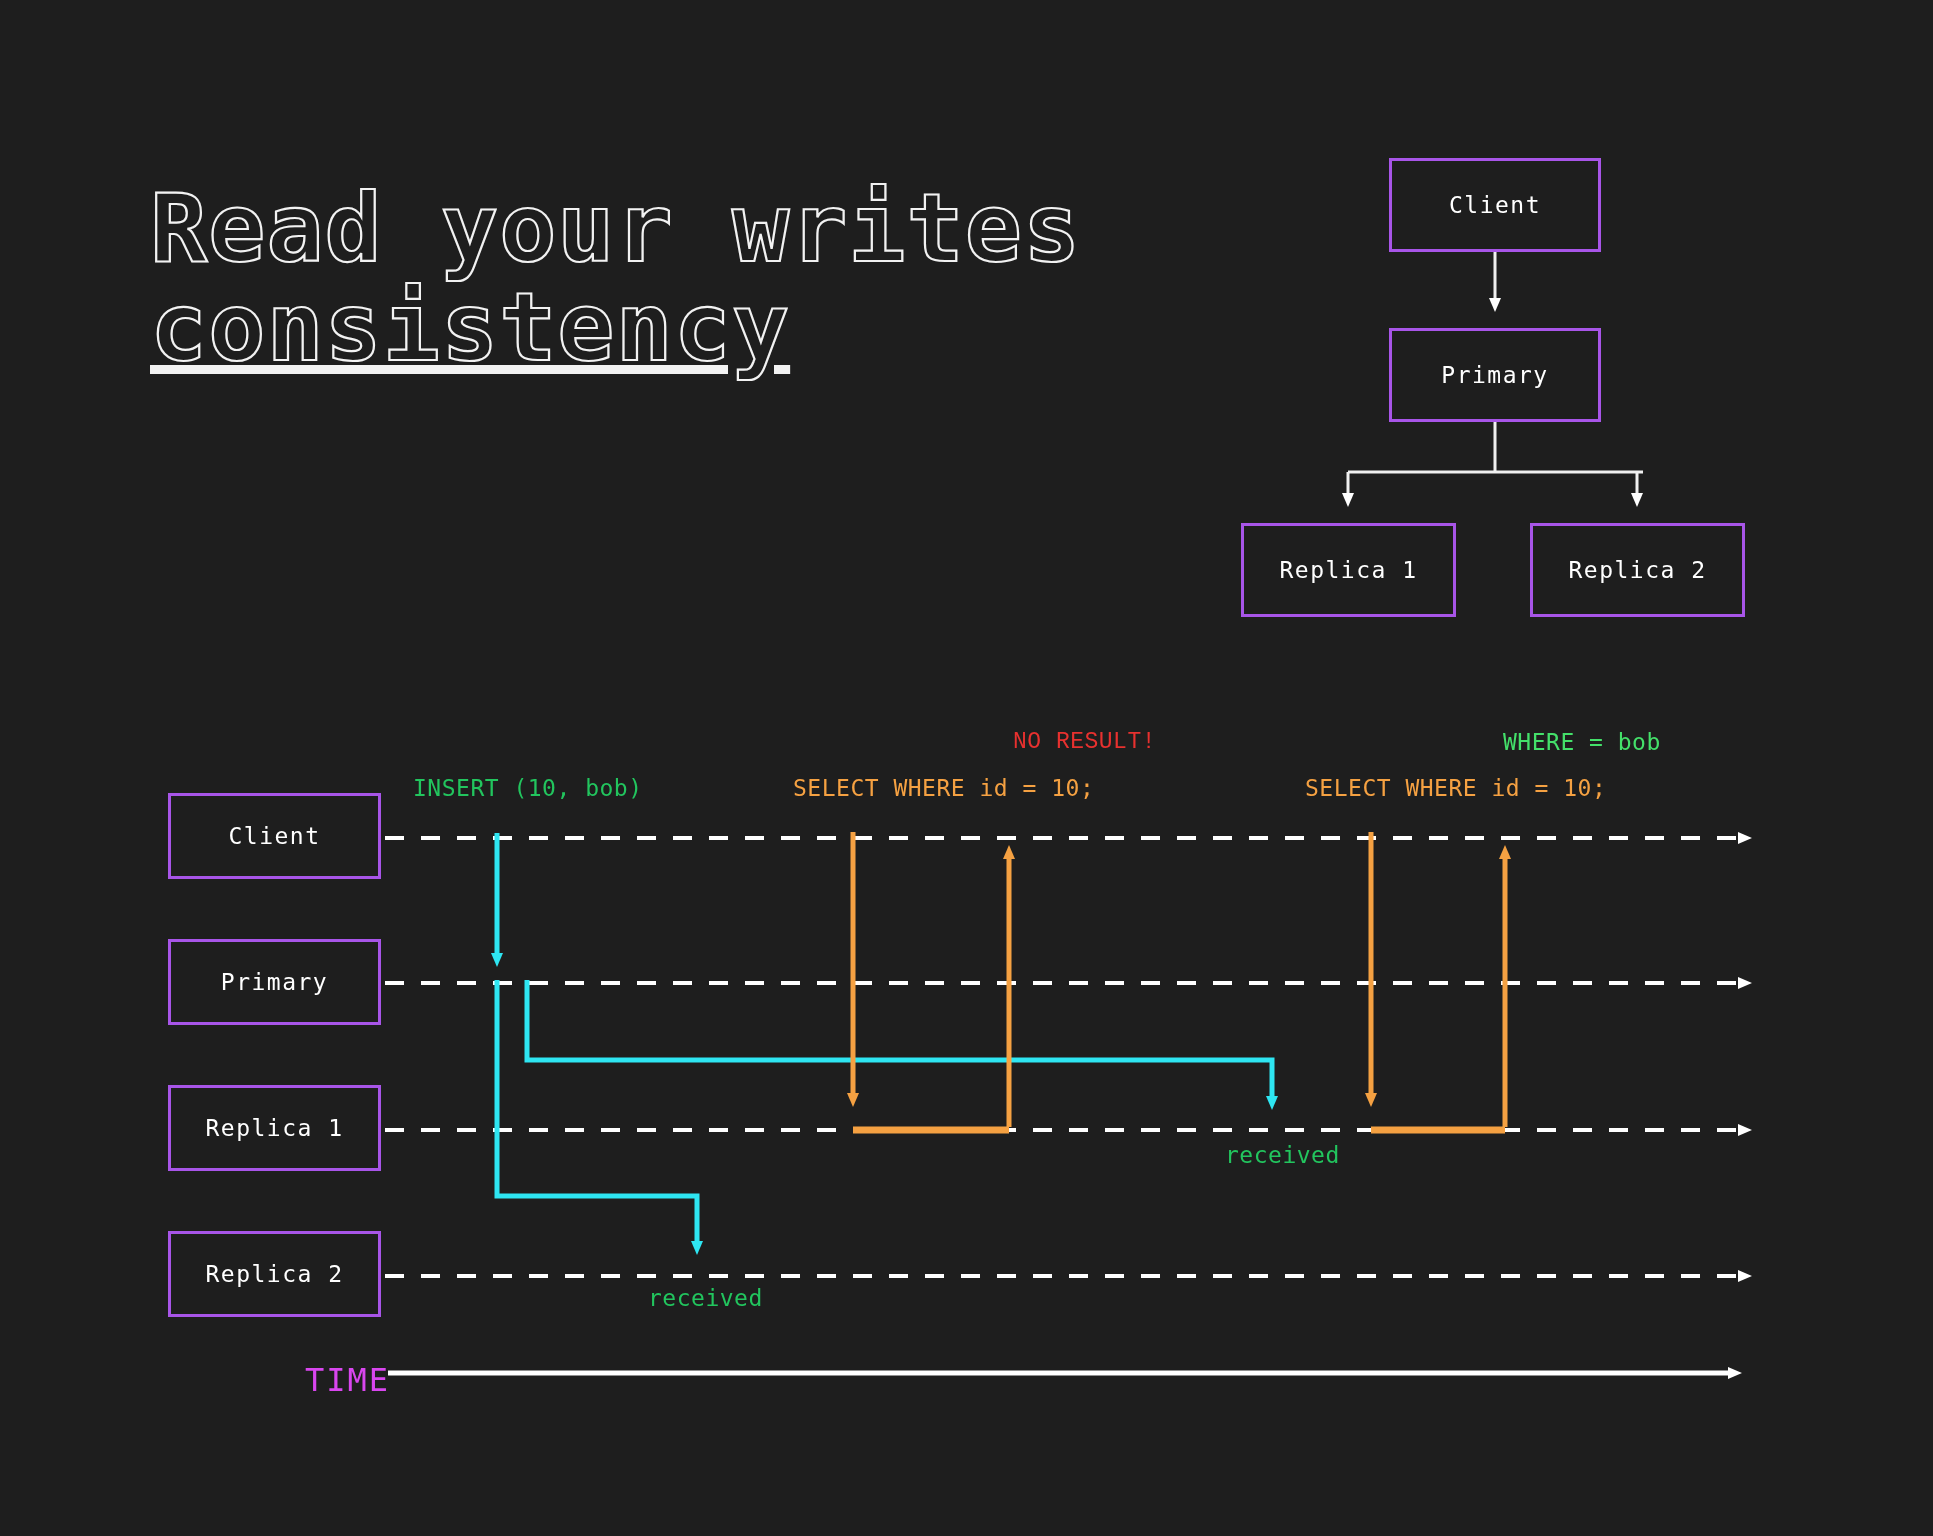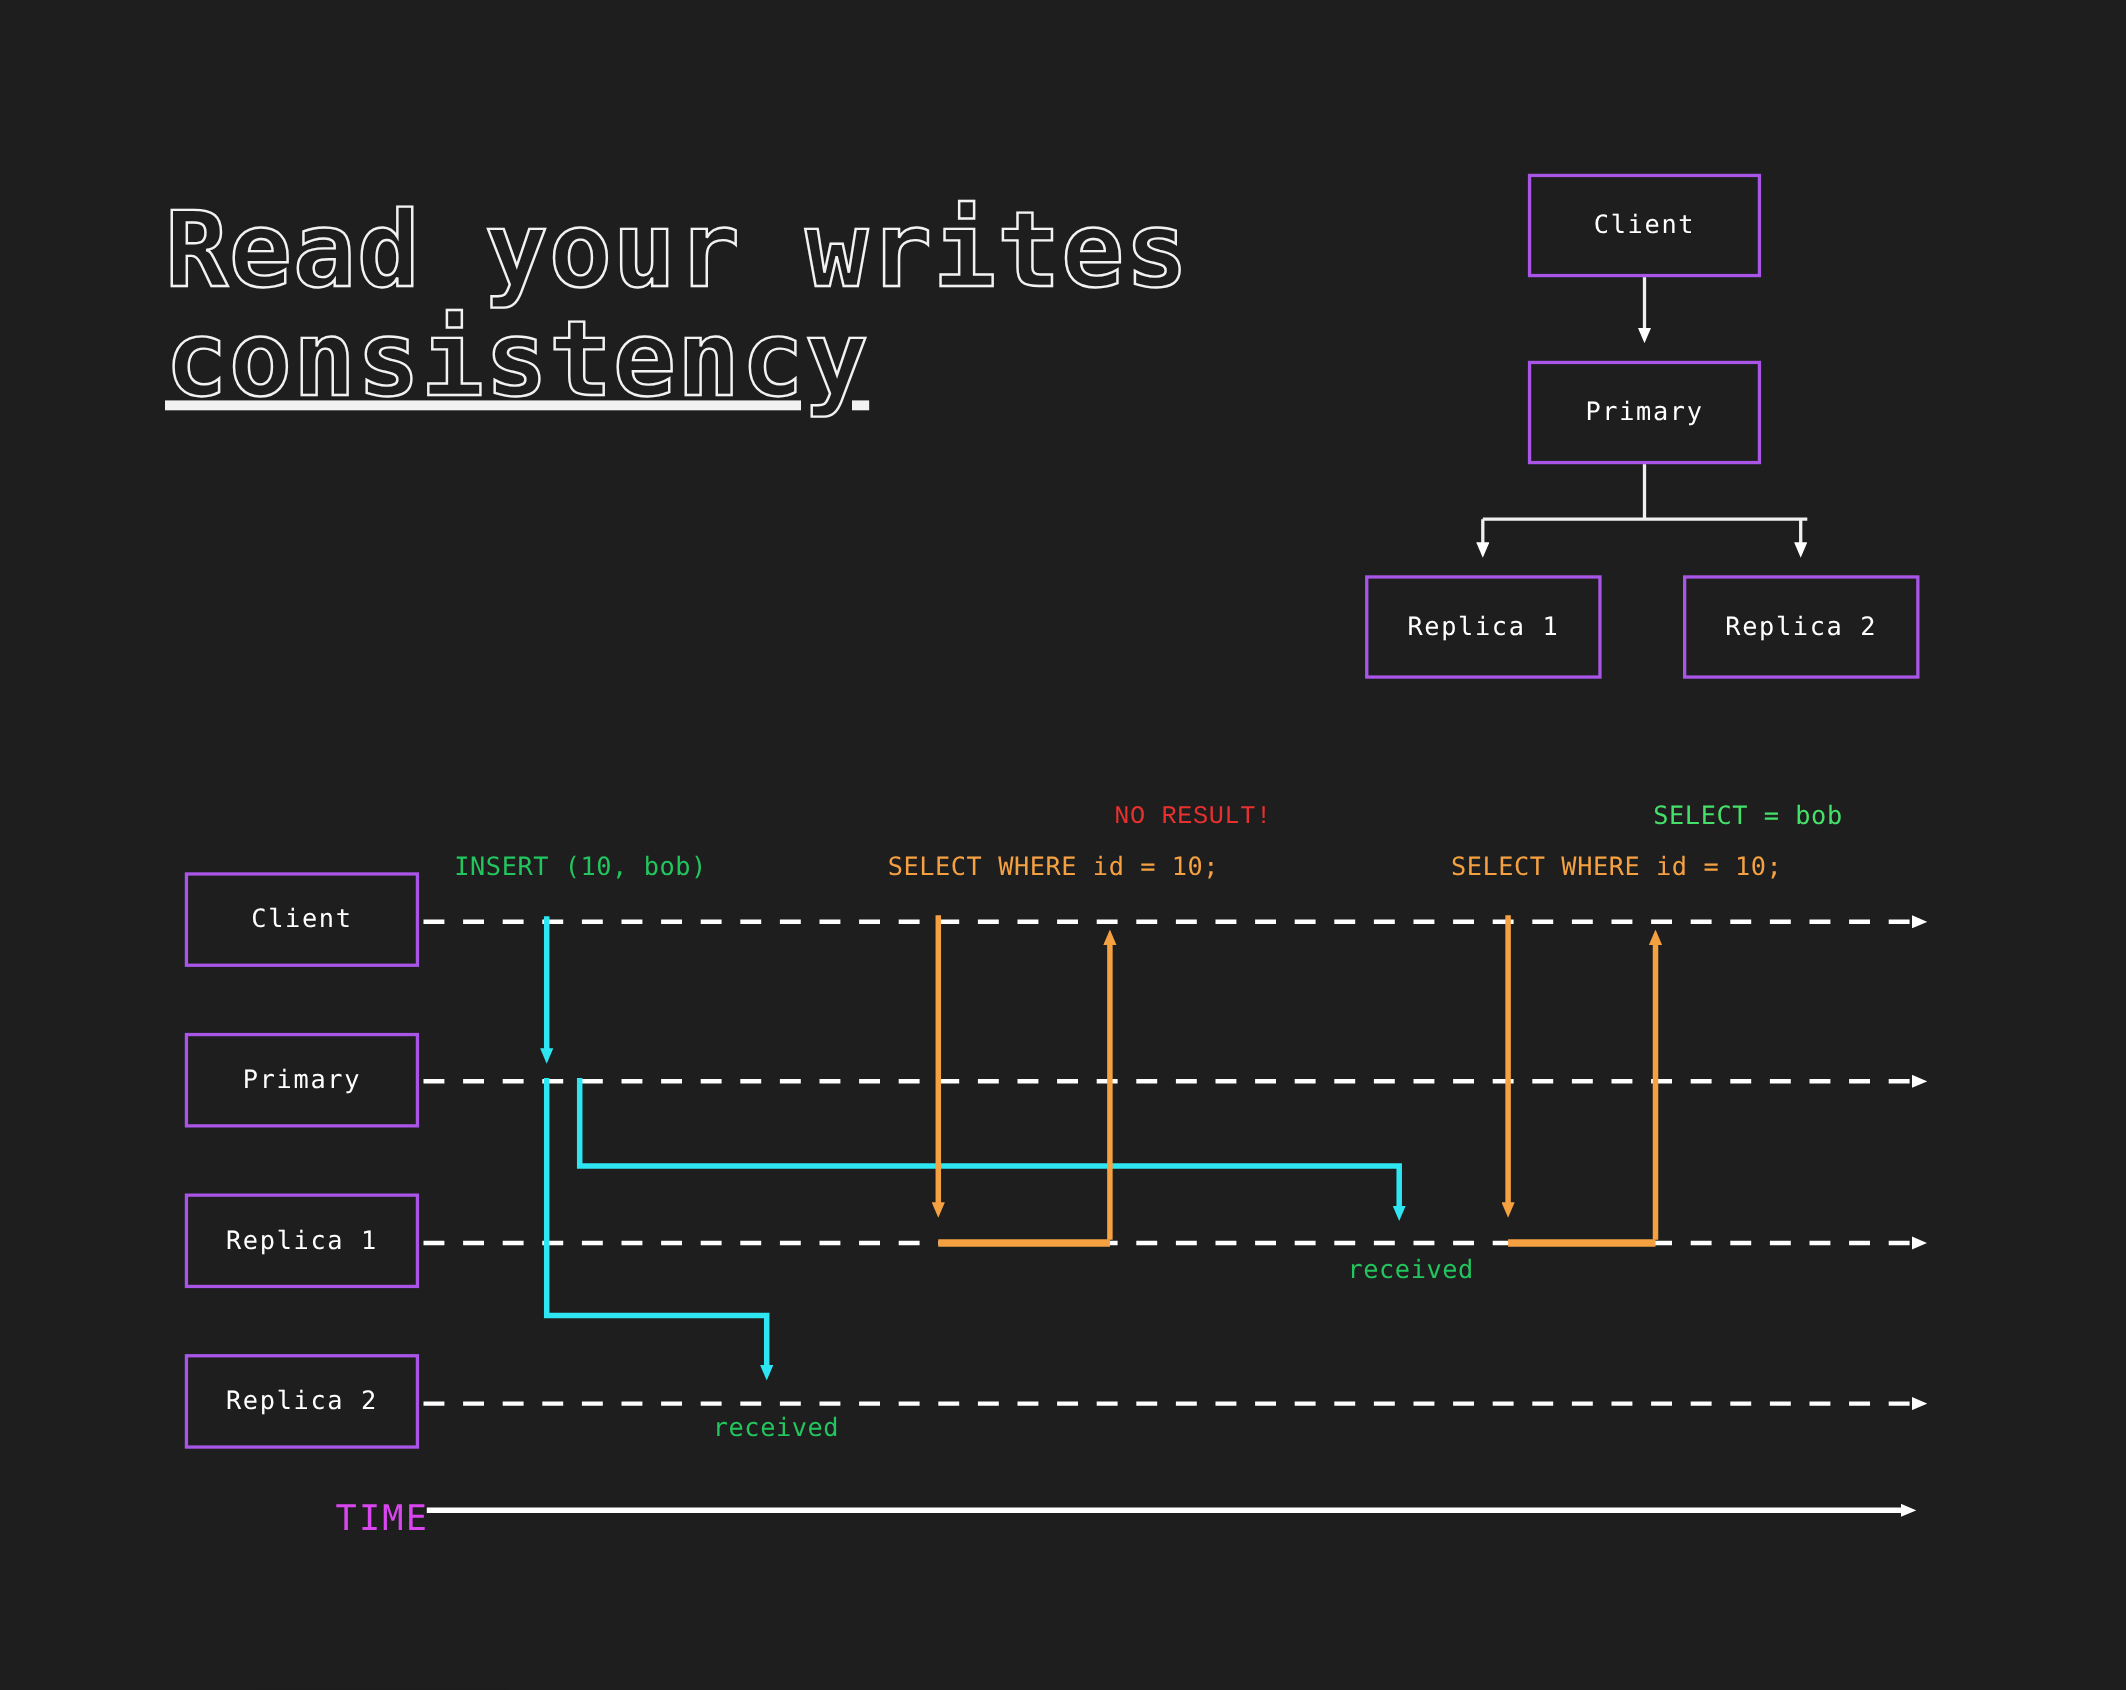--- a/index.html
+++ b/index.html
@@ -76,21 +76,21 @@
 
   
   .seq-label {
     position: absolute;
     font-family: "DejaVu Sans Mono", "Liberation Mono", monospace;
     font-size: 23px;
     letter-spacing: 0.5px;
     white-space: nowrap;
   }
   .lbl-cyan   { color: #22c55e; }
-  .lbl-orange { color: #f5a142; margin-left: 14px; }
+  .lbl-orange { color: #f5a142; }
   .lbl-red    { color: #e8312f; }
   .lbl-green  { color: #44e06a; }
   .lbl-white  { color: #d946ef; font-size: 32px; letter-spacing: 2px; }
 
   svg.overlay {
     position: absolute;
     left: 0; top: 0;
     width: 1933px;
     height: 1536px;
     pointer-events: none;
@@ -139,21 +139,21 @@
   </div>
 
   <div class="seq-label lbl-cyan" style="left:413px;  top:775px;">INSERT (10, bob)</div>
 
   <div class="seq-label lbl-orange" style="left:793px;  top:775px;">SELECT WHERE id = 10;</div>
 
   <div class="seq-label lbl-orange" style="left:1305px; top:775px;">SELECT WHERE id = 10;</div>
 
   <div class="seq-label lbl-red" style="left:1013px; top:729px;font-family:Liberation Mono, monospace;">NO RESULT!</div>
 
-  <div class="seq-label lbl-green" style="left:1503px; top:729px;">SELECT = bob</div>
+  <div class="seq-label lbl-green" style="left:1503px; top:729px;">WHERE = bob</div>
 
   <div class="seq-label lbl-cyan" style="left:648px;  top:1285px;">received</div>
 
   <div class="seq-label lbl-cyan" style="left:1225px; top:1142px;">received</div>
 
   <div class="seq-label lbl-white" style="left:305px;  top:1361px;">TIME</div>
 
   <svg class="overlay" viewBox="0 0 1933 1536">
     <defs>
       <marker id="ah-white" markerWidth="14" markerHeight="12" refX="2" refY="6" orient="auto" markerUnits="userSpaceOnUse">

